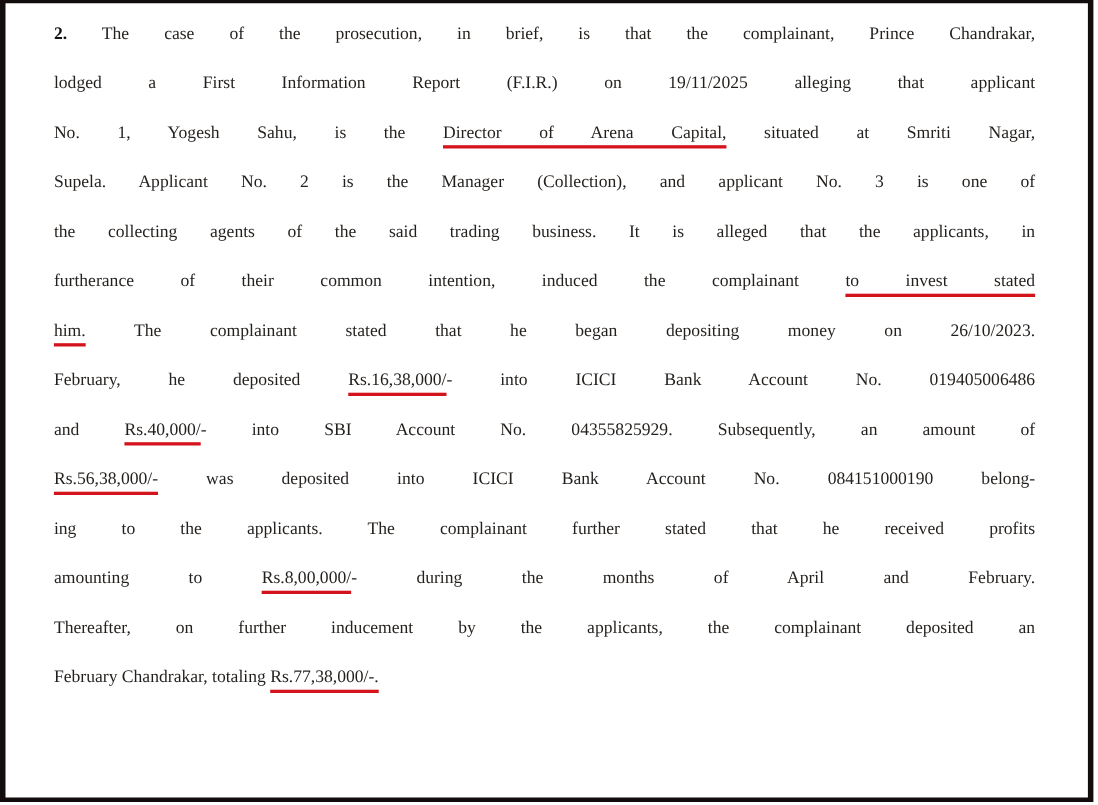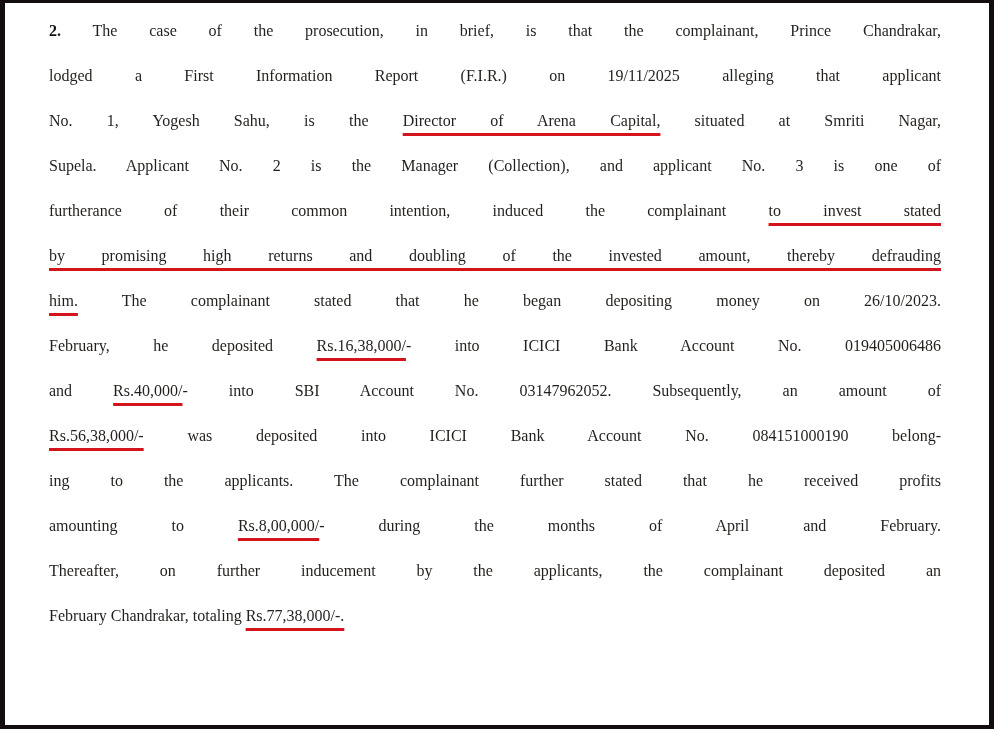--- a/index.html
+++ b/index.html
@@ -34,23 +34,23 @@
 </style>
 </head>
 <body>
 
 <div class="frame"></div>
 <div class="para" id="para">
     <div class="line"><span class="num">2.</span><span> The case of the prosecution, in brief, is that the complainant, Prince Chandrakar,</span></div>
     <div class="line"><span>lodged a First Information Report (F.I.R.) on 19/11/2025 alleging that applicant</span></div>
     <div class="line"><span>No. 1, Yogesh Sahu, is the </span><span class="hl" style="text-decoration-color: rgb(212, 20, 28);">Director of Arena Capital,</span><span> situated at Smriti Nagar,</span></div>
     <div class="line"><span>Supela. Applicant No. 2 is the Manager (Collection), and applicant No. 3 is one of</span></div>
+    <div class="line"><span>the collecting agents of the said trading business. It is alleged that the applicants, in</span></div>
     <div class="line"><span>furtherance of their common intention, induced the complainant </span><span class="hl" style="text-decoration-color: rgb(212, 20, 28);">to invest stated</span></div>
-    <div class="line"><span class="hl" style="text-decoration-color: rgb(212, 20, 28);">by promising high returns and doubling of the invested amount, thereby defrauding</span></div>
     <div class="line"><span class="hl" style="text-decoration-color: rgb(212, 20, 28);">him.</span><span> The complainant stated that he began depositing money on 26/10/2023.</span></div>
     <div class="line"><span>February, he deposited </span><span class="hl" style="text-decoration-color: rgb(212, 20, 28);">Rs.16,38,000/</span><span>- into ICICI Bank Account No. 019405006486</span></div>
-    <div class="line"><span>and </span><span class="hl" style="text-decoration-color: rgb(212, 20, 28);">Rs.40,000/</span><span>- into SBI Account No. 03147962052. Subsequently, an amount of</span></div>
+    <div class="line"><span>and </span><span class="hl" style="text-decoration-color: rgb(212, 20, 28);">Rs.40,000/</span><span>- into SBI Account No. 04355825929. Subsequently, an amount of</span></div>
     <div class="line"><span class="hl" style="text-decoration-color: rgb(212, 20, 28);">Rs.56,38,000/-</span><span> was deposited into ICICI Bank Account No. 084151000190 belong-</span></div>
     <div class="line"><span>ing to the applicants. The complainant further stated that he received profits</span></div>
     <div class="line"><span>amounting to </span><span class="hl" style="text-decoration-color: rgb(212, 20, 28);">Rs.8,00,000/</span><span>- during the months of April and February.</span></div>
     <div class="line"><span>Thereafter, on further inducement by the applicants, the complainant deposited an</span></div>
     <div class="line last"><span>February Chandrakar, totaling </span><span class="hl" style="text-decoration-color: rgb(212, 20, 28);">Rs.77,38,000/-.</span></div>
   </div>
 
 </body></html>

